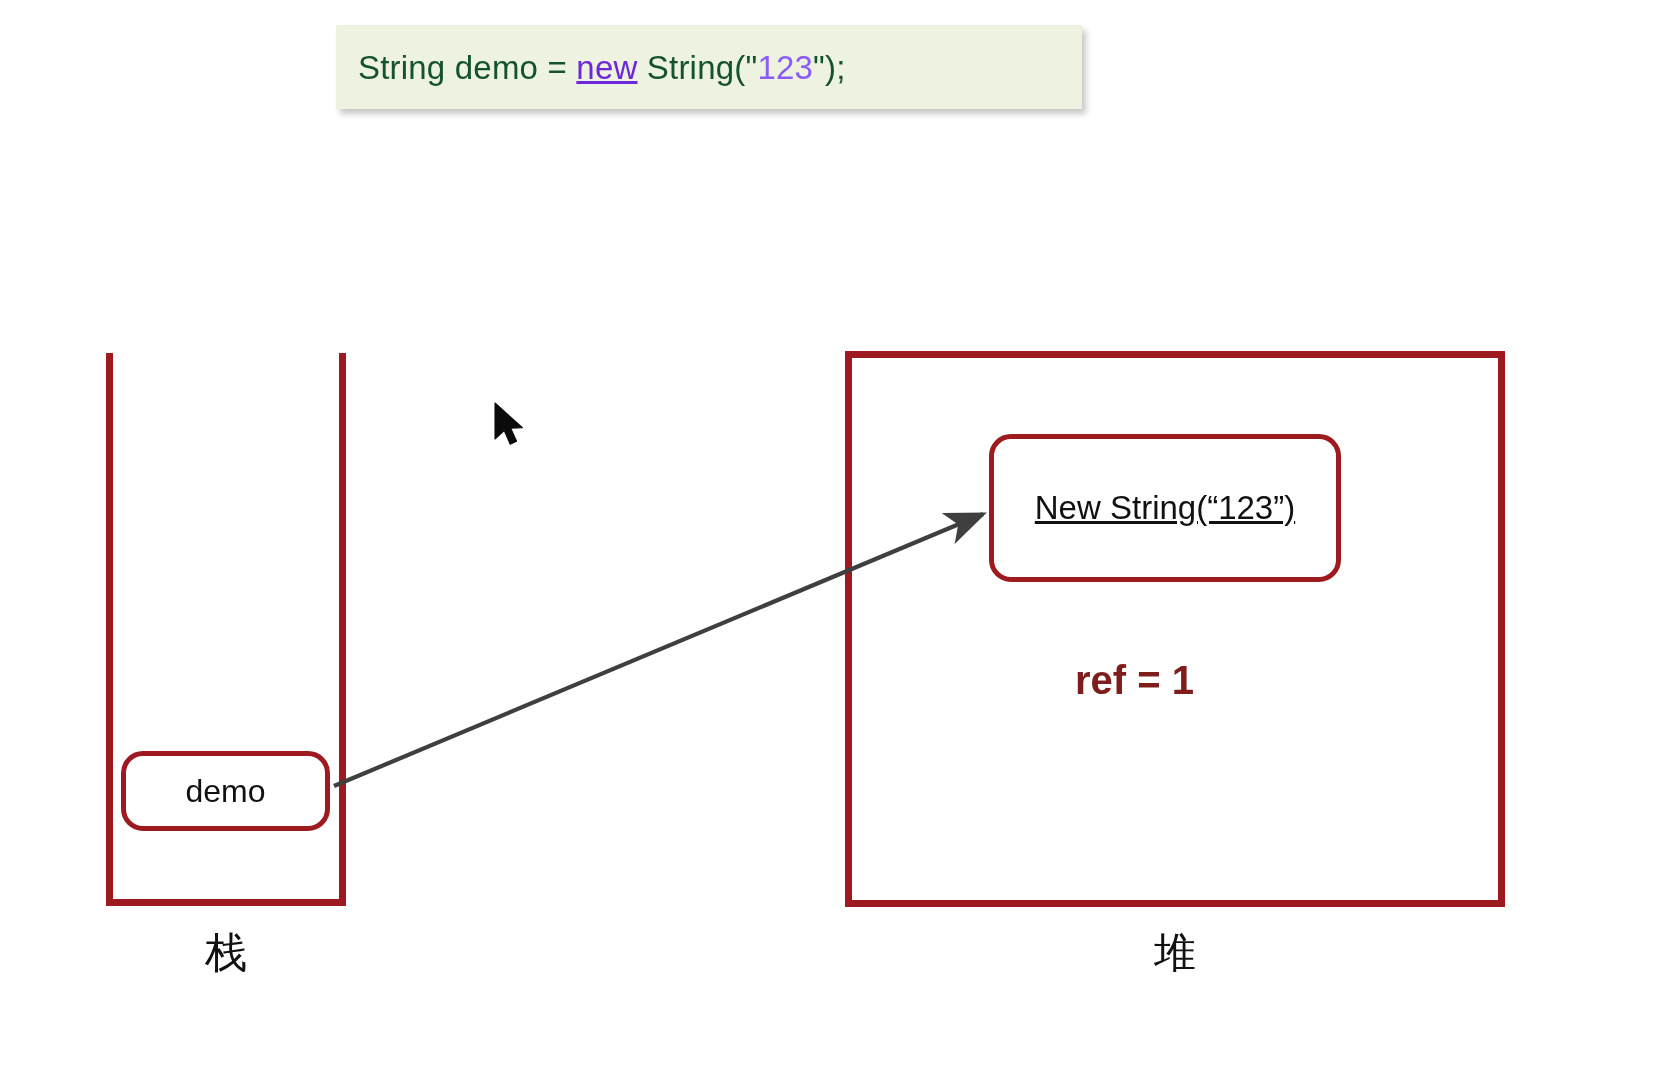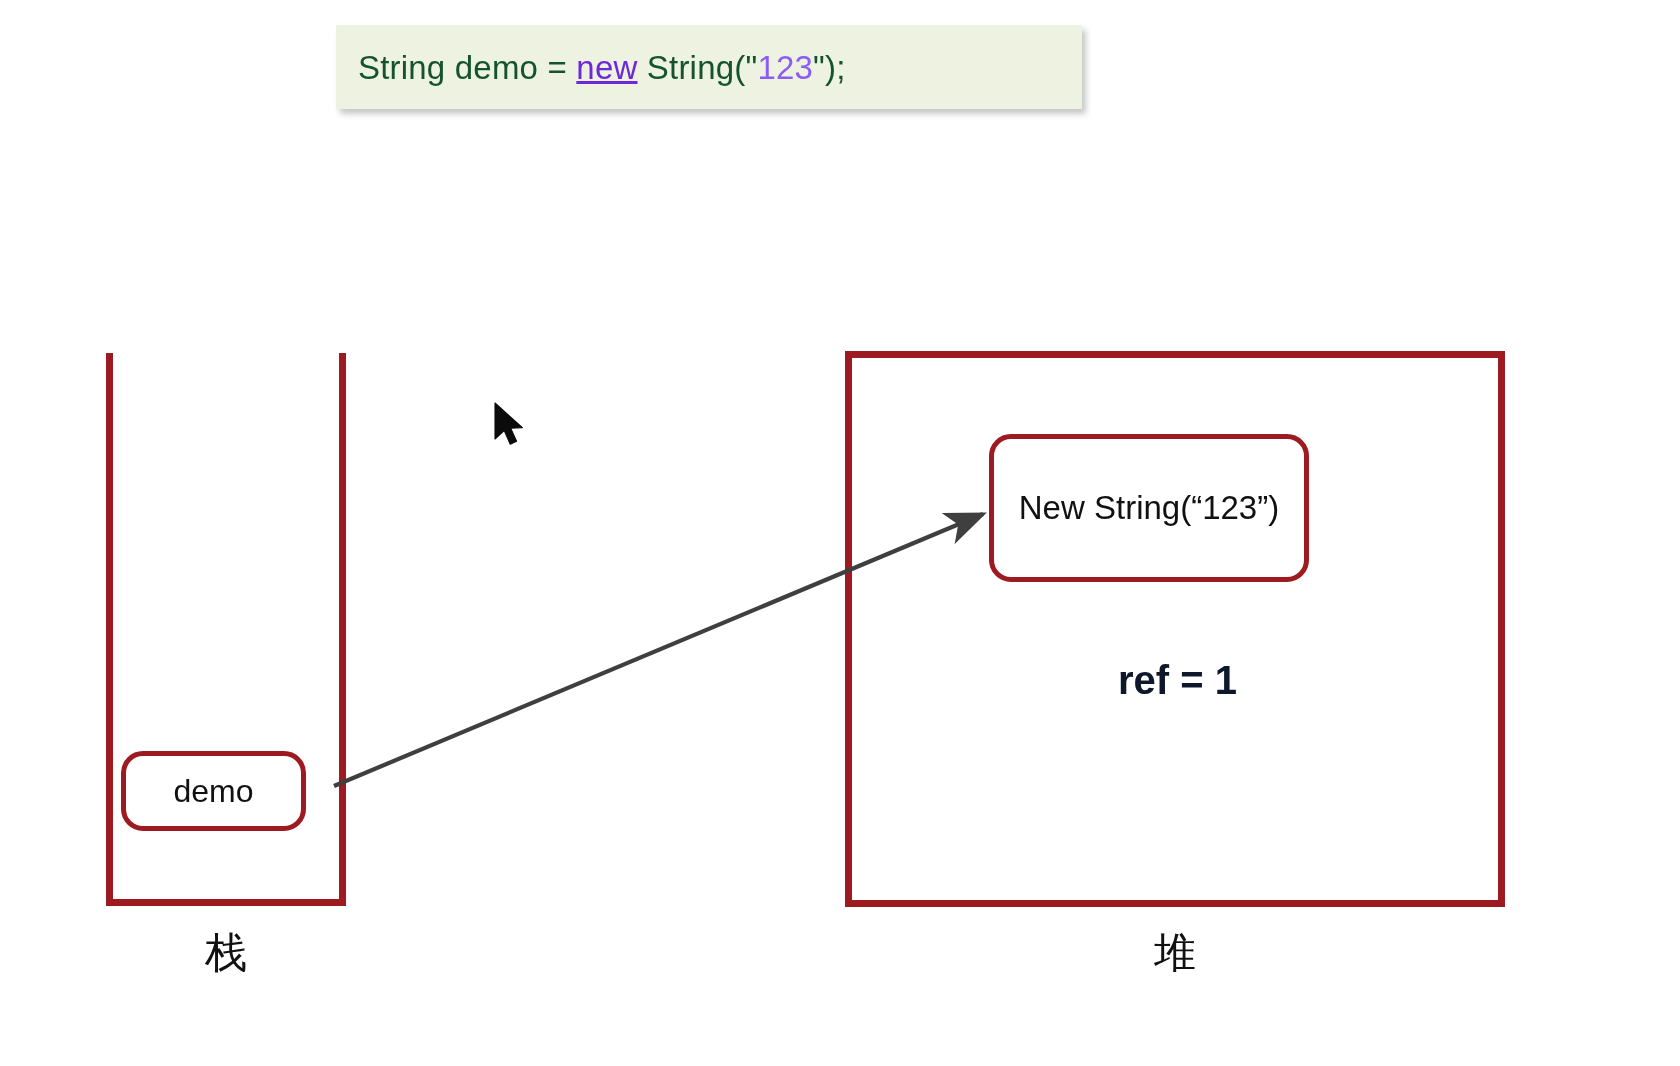--- a/index.html
+++ b/index.html
@@ -80,36 +80,37 @@
     position:absolute;
     border:5px solid #9d1b20;
     border-radius:22px;
     background:#ffffff;
     box-sizing:border-box;
     display:flex;align-items:center;justify-content:center;
     color:#111111;
   }
   .node-demo{
     left:121px;top:751px;
-    width:185px;height:80px;
+    width:209px;height:80px;
     font-size:32px;
   }
   .node-string{
     left:989px;top:434px;
-    width:320px;height:148px;
+    width:352px;height:148px;
     font-size:33px;
+    text-decoration:underline;
   }
 
   
   .ref-text{
     position:absolute;
-    left:1118px;top:658px;
+    left:1075px;top:658px;
     font-size:40px;
     font-weight:bold;
-    color:#0f172a;
+    color:#7f1d1d;
     white-space:pre;
   }
 
   
   .overlay{
     position:absolute;left:0;top:0;
     width:1680px;height:1066px;
     pointer-events:none;
   }
 </style>

